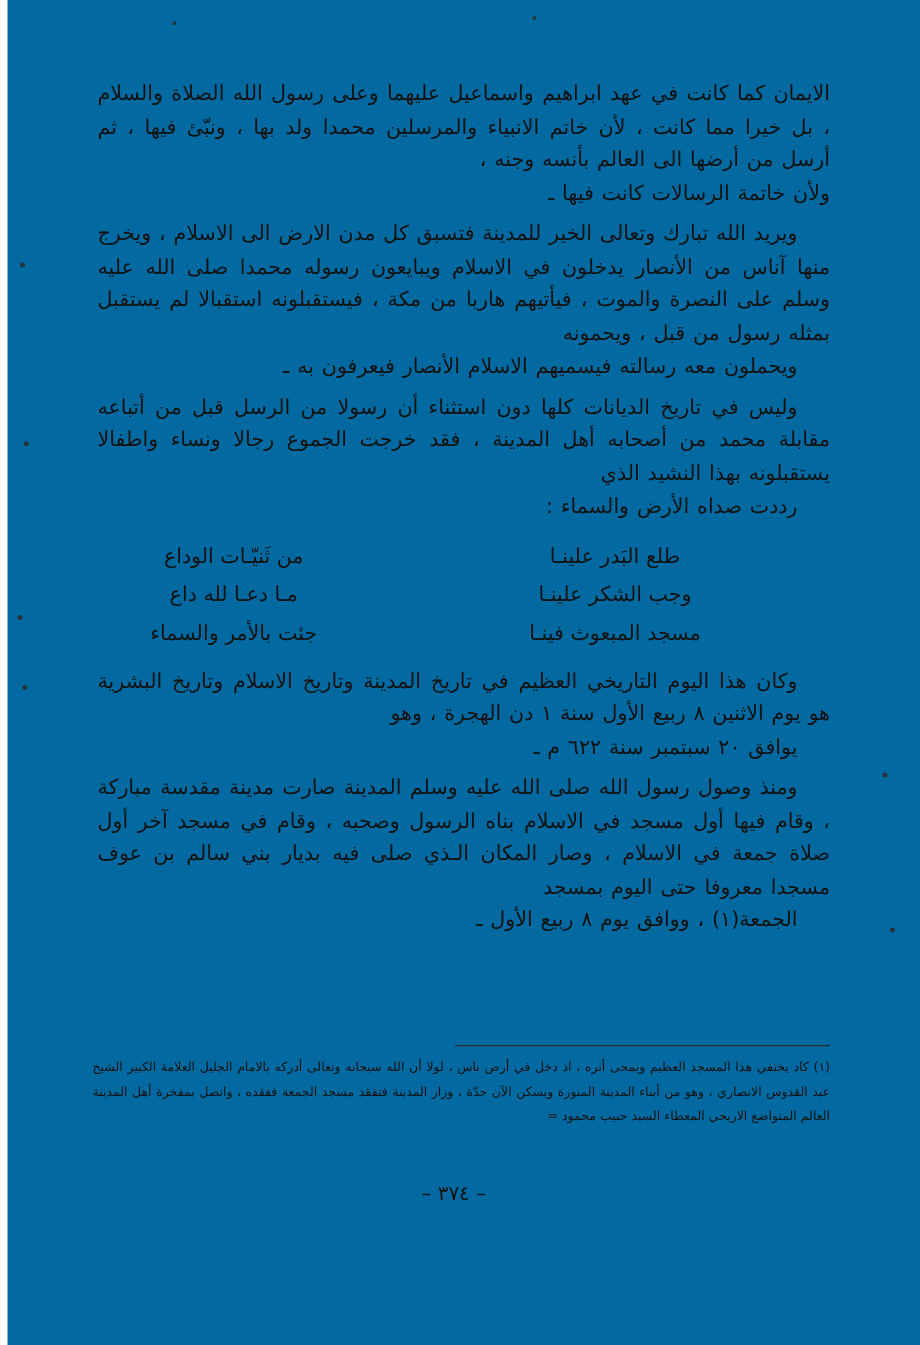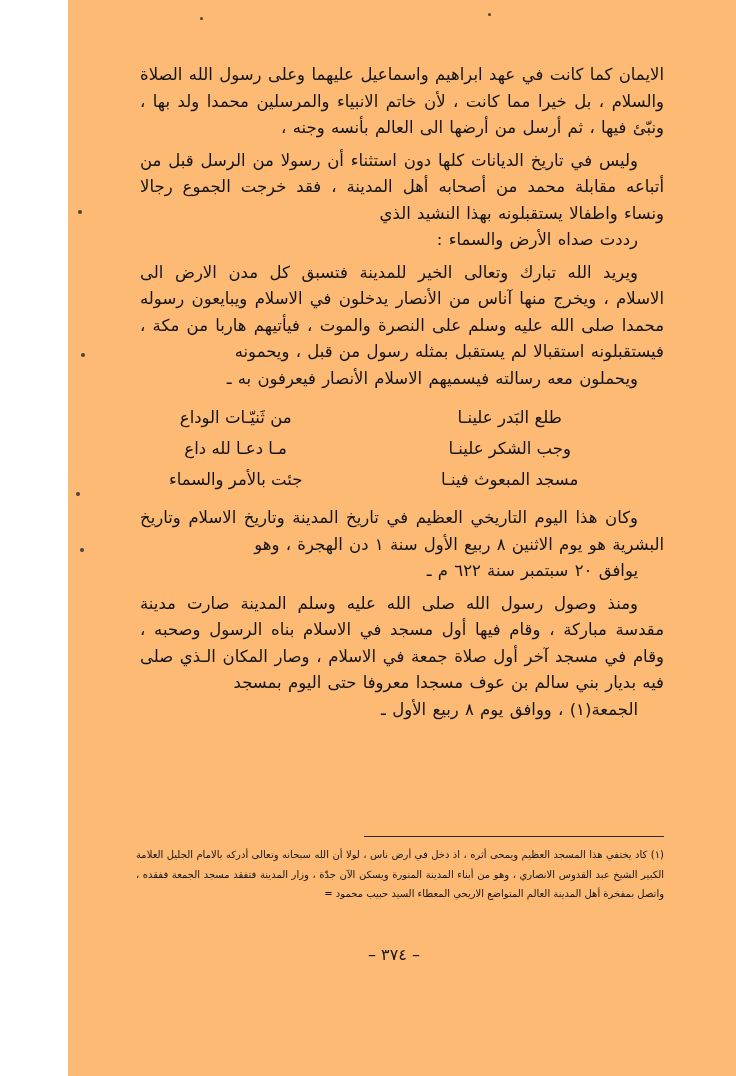--- a/index.html
+++ b/index.html
@@ -2,23 +2,23 @@
 <html lang="ar" dir="rtl"><head>
 <meta charset="utf-8">
 <style>
   html, body {
     margin: 0;
     padding: 0;
     background: #ffffff;
   }
   .page {
     position: relative;
-    width: 668px;
+    width: 730px;
     height: 1076px;
-    background: #fdba74;
+    background: #0369a1;
     overflow: hidden;
     font-family: "DejaVu Sans", "Liberation Sans", sans-serif;
     color: #121212;
   }
   
   .speck {
     position: absolute;
     width: 4px;
     height: 4px;
     background: #2c2c2c;
@@ -128,30 +128,31 @@
   <span class="speck s4"></span>
   <span class="speck s5"></span>
   <span class="speck s6"></span>
   <span class="speck s7"></span>
   <span class="speck s8"></span>
 
   <div class="body-area">
 
     <p class="para">
       <span>الايمان كما كانت في عهد ابراهيم واسماعيل عليهما وعلى رسول الله الصلاة والسلام ، بل خيرا مما كانت ، لأن خاتم الانبياء والمرسلين محمدا ولد بها ، ونبّئ فيها ، ثم أرسل من أرضها الى العالم بأنسه وجنه ،</span>
+      <span class="last-line">ولأن خاتمة الرسالات كانت فيها ـ</span>
+    </p>
+
+    <p class="para indent">
+      <span>ويريد الله تبارك وتعالى الخير للمدينة فتسبق كل مدن الارض الى الاسلام ، ويخرج منها آناس من الأنصار يدخلون في الاسلام ويبايعون رسوله محمدا صلى الله عليه وسلم على النصرة والموت ، فيأتيهم هاربا من مكة ، فيستقبلونه استقبالا لم يستقبل بمثله رسول من قبل ، ويحمونه</span>
+      <span class="last-line">ويحملون معه رسالته فيسميهم الاسلام الأنصار فيعرفون به ـ</span>
     </p>
 
     <p class="para indent">
       <span>وليس في تاريخ الديانات كلها دون استثناء أن رسولا من الرسل قبل من أتباعه مقابلة محمد من أصحابه أهل المدينة ، فقد خرجت الجموع رجالا ونساء واطفالا يستقبلونه بهذا النشيد الذي</span>
       <span class="last-line">رددت صداه الأرض والسماء :</span>
-    </p>
-
-    <p class="para indent">
-      <span>ويريد الله تبارك وتعالى الخير للمدينة فتسبق كل مدن الارض الى الاسلام ، ويخرج منها آناس من الأنصار يدخلون في الاسلام ويبايعون رسوله محمدا صلى الله عليه وسلم على النصرة والموت ، فيأتيهم هاربا من مكة ، فيستقبلونه استقبالا لم يستقبل بمثله رسول من قبل ، ويحمونه</span>
-      <span class="last-line">ويحملون معه رسالته فيسميهم الاسلام الأنصار فيعرفون به ـ</span>
     </p>
 
     <table class="nashid">
       <tbody>
         <tr>
           <td class="col-b">طلع البَدر علينـا</td>
           <td class="col-a">من ثَنيّـات الوداع</td>
         </tr>
         <tr>
           <td class="col-b">وجب الشكر علينـا</td>

